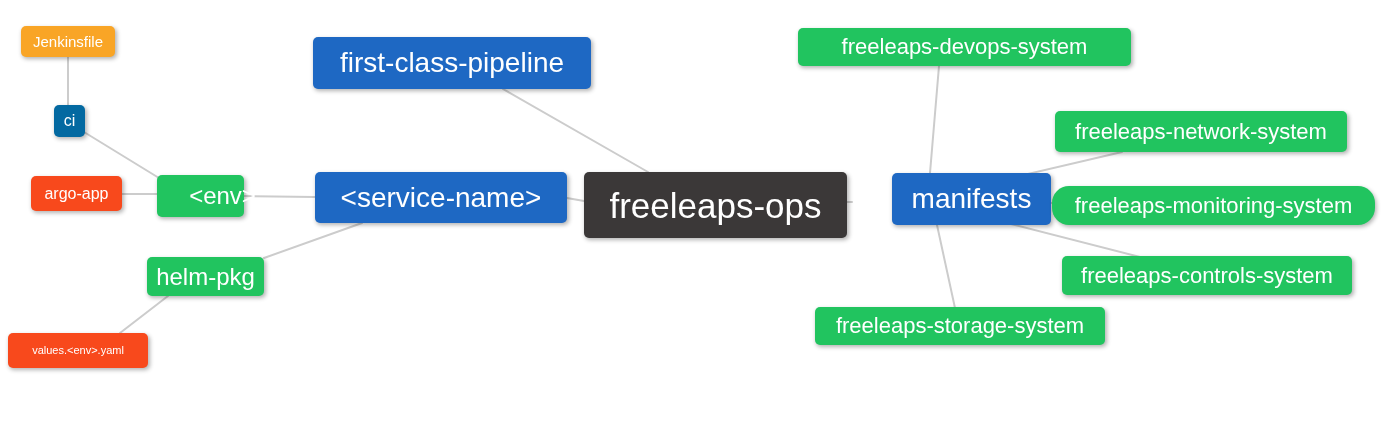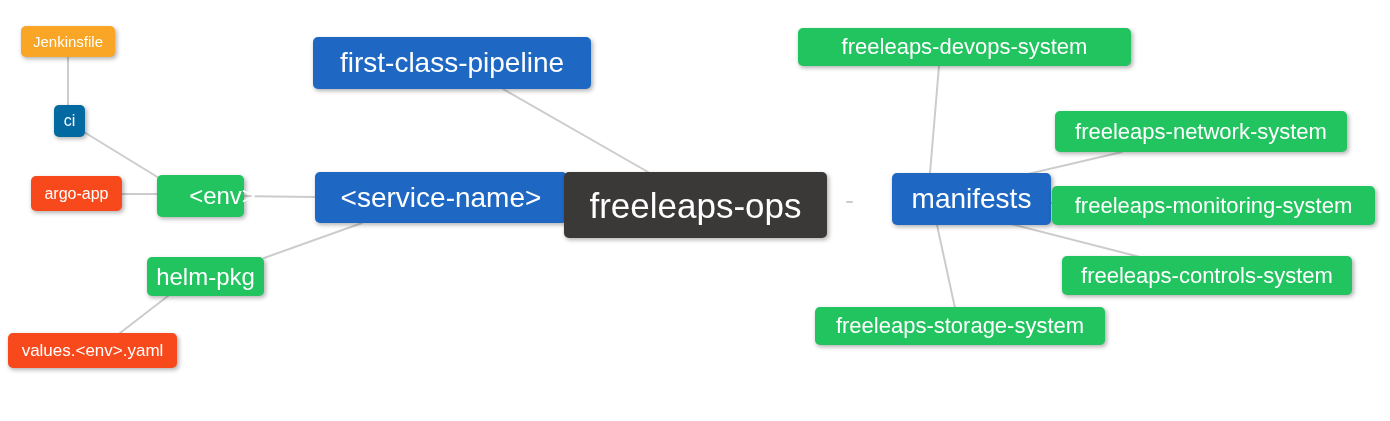--- a/index.html
+++ b/index.html
@@ -70,42 +70,42 @@
       </div>
       <div class="node" style="left: 31px; top: 176px; width: 91px; height: 35px; font-size: 16px; background: rgb(248, 73, 28); color: rgb(255, 255, 255);">
         <span>argo-app</span>
       </div>
       <div class="node" style="left: 157px; top: 175px; width: 87px; height: 42px; font-size: 24px; background: rgb(33, 196, 95); color: rgb(255, 255, 255); padding-left: 44px;">
         <span>&lt;env&gt;</span>
       </div>
       <div class="node" style="left: 147px; top: 257px; width: 117px; height: 39px; font-size: 24px; background: rgb(33, 196, 95); color: rgb(255, 255, 255);">
         <span>helm-pkg</span>
       </div>
-      <div class="node" style="left: 8px; top: 333px; width: 169px; height: 35px; font-size: 17px; background: rgb(248, 73, 28); color: rgb(255, 255, 255);">
+      <div class="node" style="left: 8px; top: 333px; width: 140px; height: 35px; font-size: 11px; background: rgb(248, 73, 28); color: rgb(255, 255, 255);">
         <span>values.&lt;env&gt;.yaml</span>
       </div>
       <div class="node" style="left: 313px; top: 37px; width: 278px; height: 52px; font-size: 28px; background: rgb(30, 104, 195); color: rgb(255, 255, 255);">
         <span>first-class-pipeline</span>
       </div>
       <div class="node" style="left: 315px; top: 172px; width: 252px; height: 51px; font-size: 28px; background: rgb(30, 104, 195); color: #ffffff;">
         <span>&lt;service-name&gt;</span>
       </div>
-      <div class="node" style="left: 564px; top: 172px; width: 263px; height: 66px; font-size: 35px; background: rgb(59, 56, 56); color: rgb(255, 255, 255);">
+      <div class="node" style="left: 584px; top: 172px; width: 263px; height: 66px; font-size: 35px; background: rgb(59, 56, 56); color: rgb(255, 255, 255);">
         <span>freeleaps-ops</span>
       </div>
       <div class="node" style="left: 892px; top: 173px; width: 159px; height: 52px; font-size: 28px; background: rgb(30, 104, 195); color: rgb(255, 255, 255);">
         <span>manifests</span>
       </div>
       <div class="node" style="left: 798px; top: 28px; width: 333px; height: 38px; font-size: 22px; background: rgb(33, 196, 95); color: rgb(255, 255, 255);">
         <span>freeleaps-devops-system</span>
       </div>
       <div class="node" style="left: 1055px; top: 111px; width: 292px; height: 41px; font-size: 22px; background: rgb(33, 196, 95); color: rgb(255, 255, 255);">
         <span>freeleaps-network-system</span>
       </div>
-      <div class="node" style="left: 1052px; top: 186px; width: 323px; height: 39px; font-size: 22px; background: rgb(33, 196, 95); color: rgb(255, 255, 255);">
+      <div class="node" style="left: 1052px; top: 186px; width: 323px; height: 39px; font-size: 22px; background: rgb(33, 196, 95); color: rgb(255, 255, 255); border-radius: 17px;">
         <span>freeleaps-monitoring-system</span>
       </div>
       <div class="node" style="left: 1062px; top: 256px; width: 290px; height: 39px; font-size: 22px; background: rgb(33, 196, 95); color: rgb(255, 255, 255);">
         <span>freeleaps-controls-system</span>
       </div>
       <div class="node" style="left: 815px; top: 307px; width: 290px; height: 38px; font-size: 22px; background: rgb(33, 196, 95); color: rgb(255, 255, 255);">
         <span>freeleaps-storage-system</span>
       </div>
     </div>
 </div>

